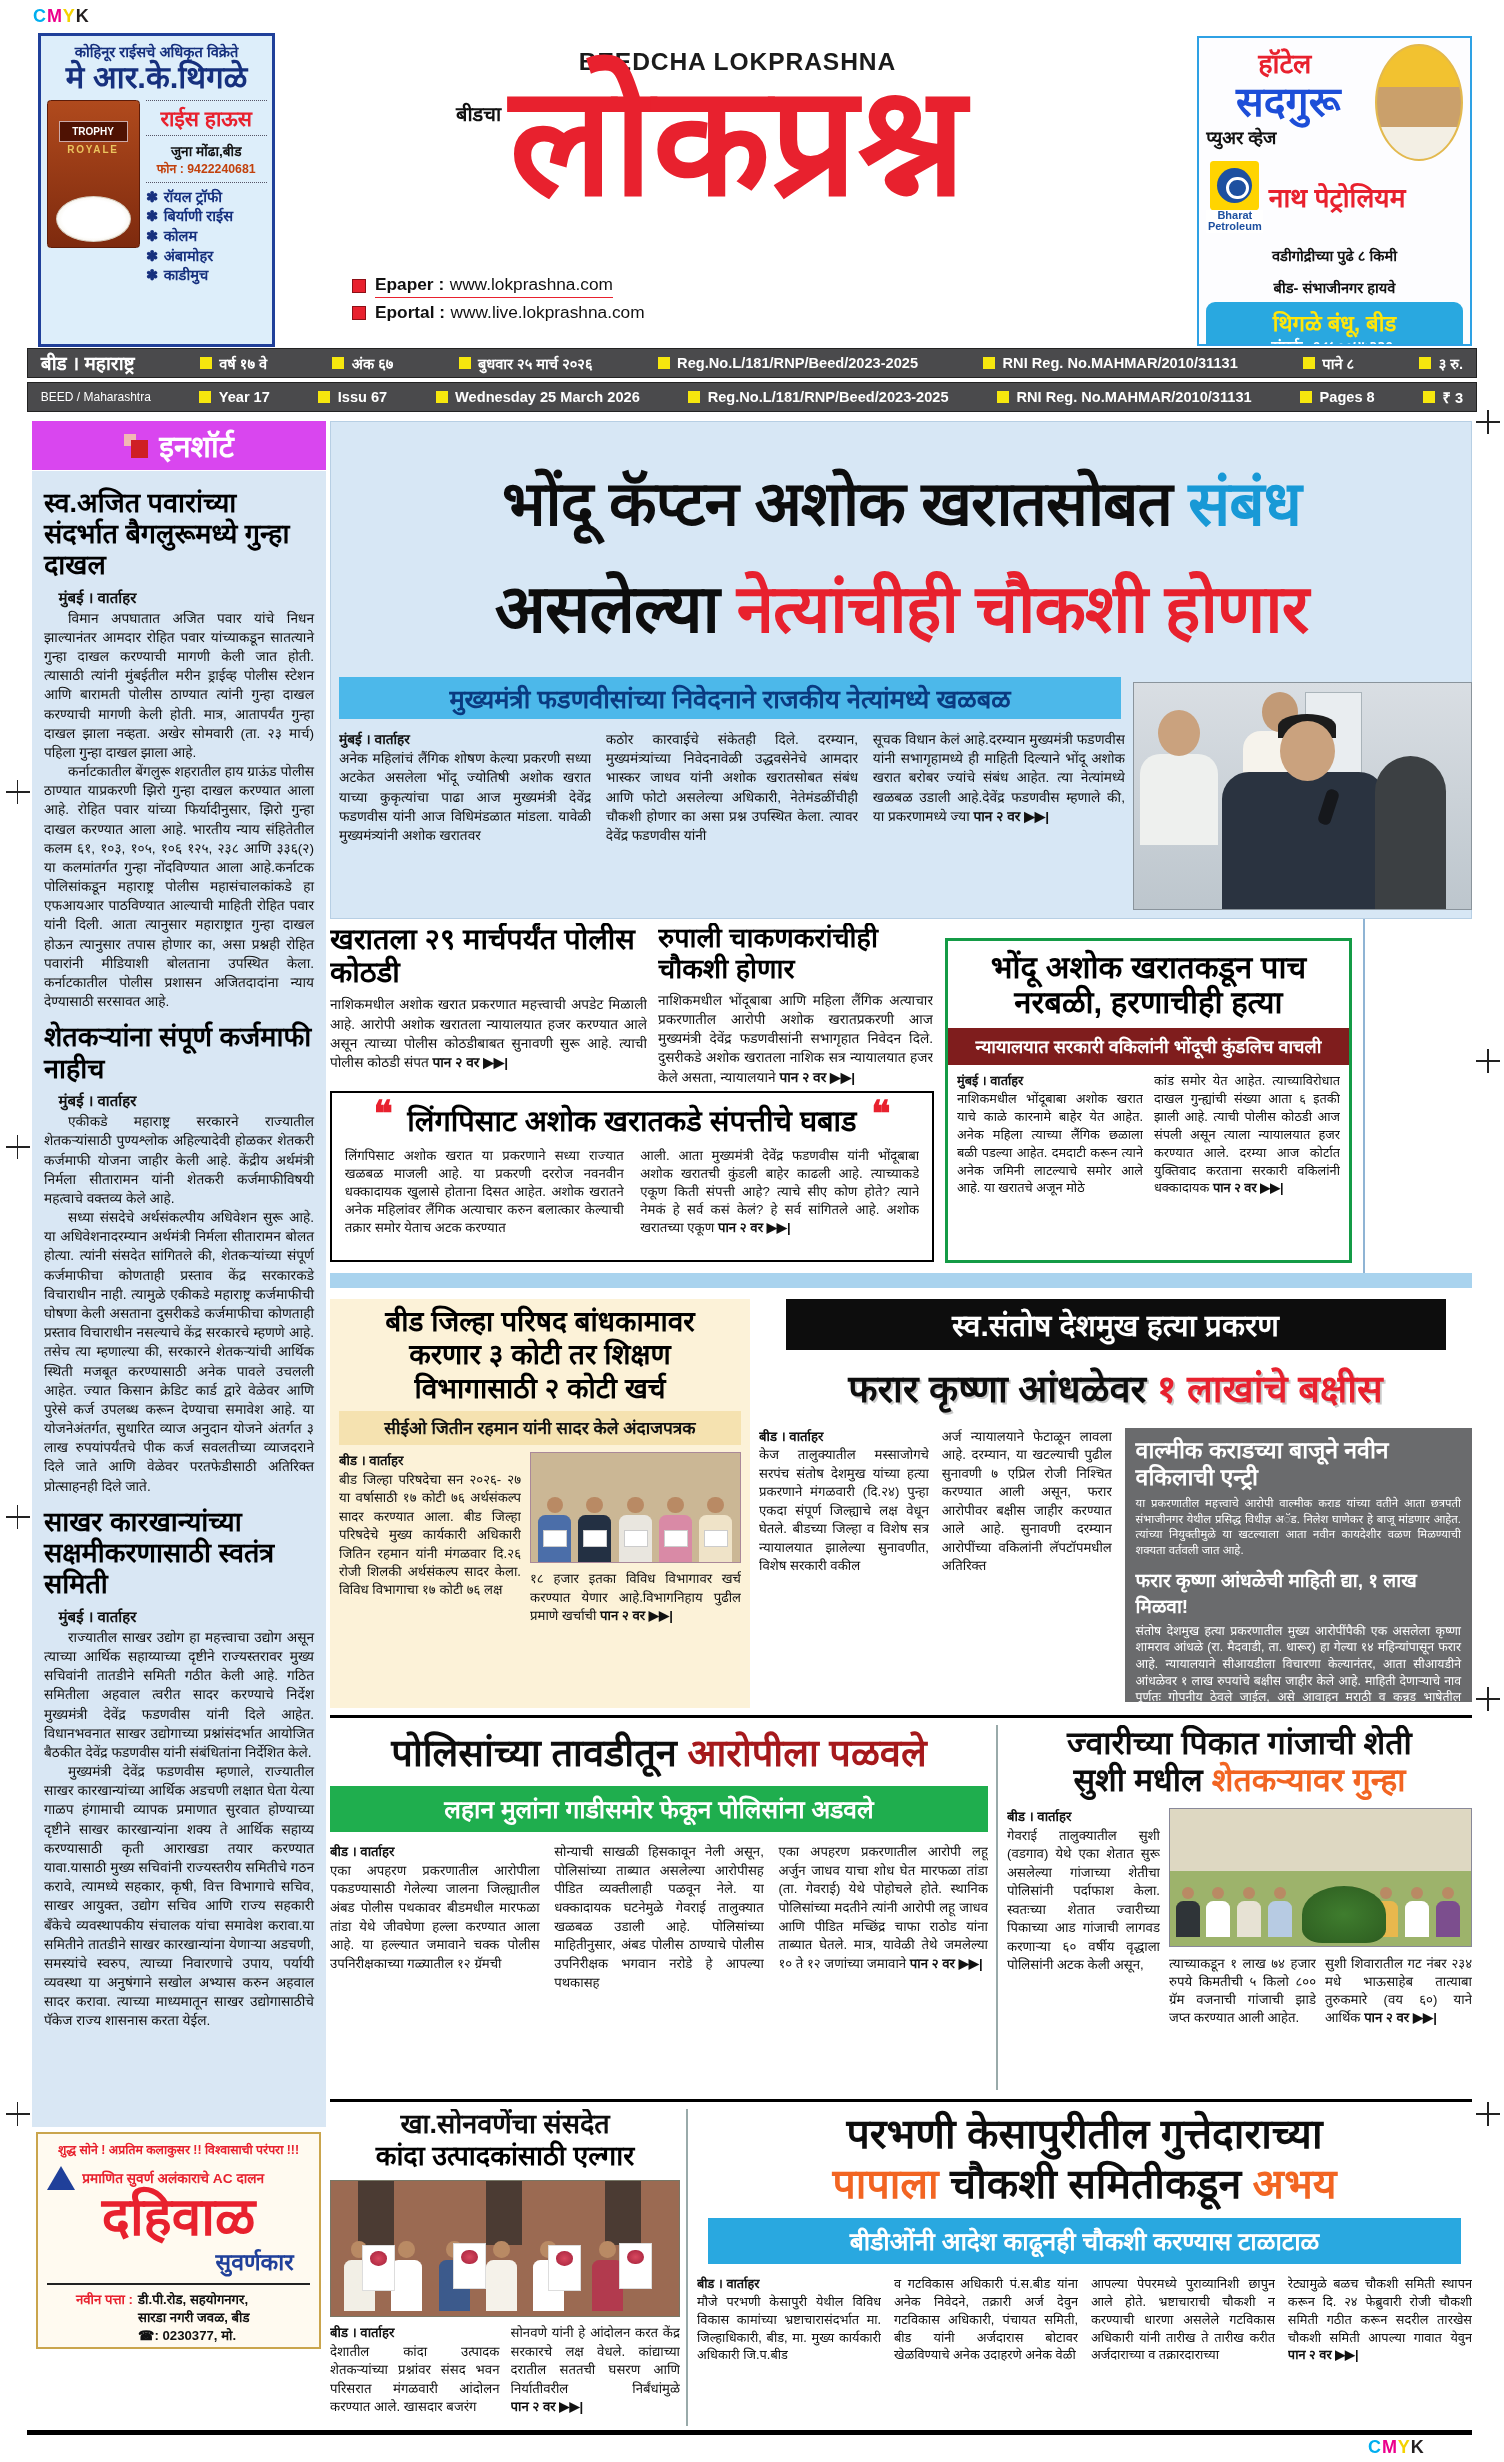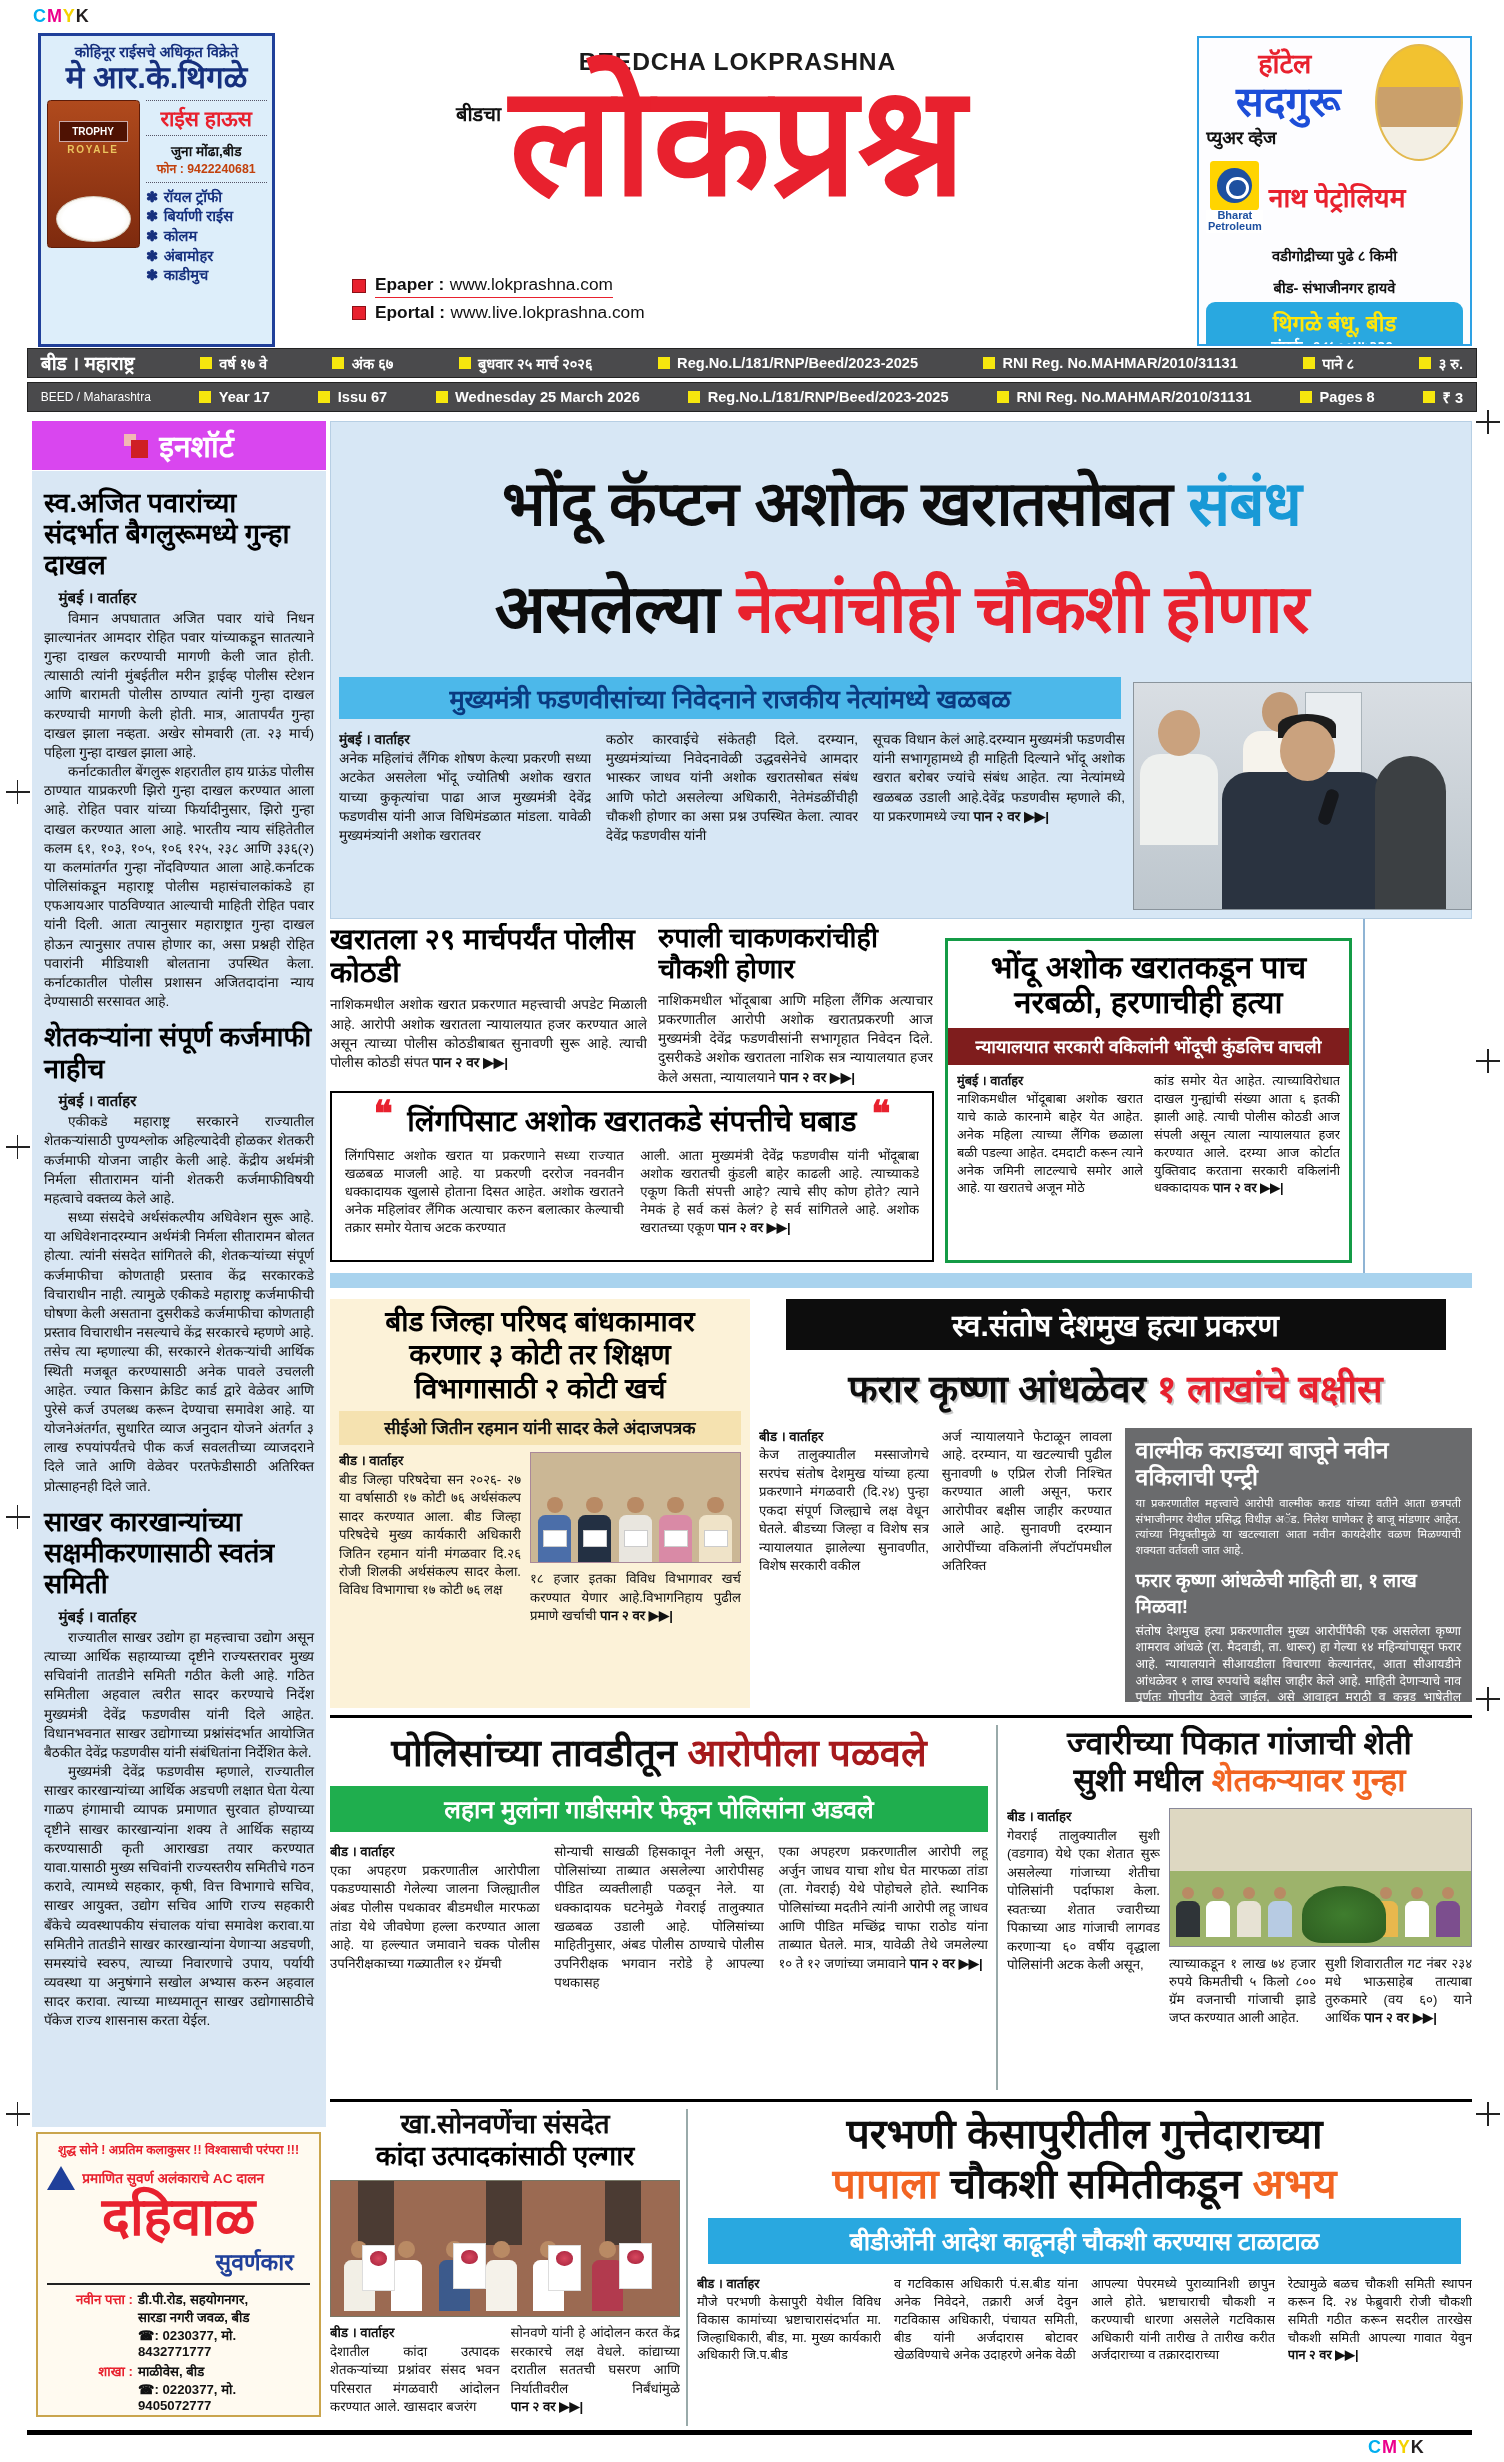--- a/index.html
+++ b/index.html
@@ -66,21 +66,21 @@
   .in-head{left:32px;top:421px;width:294px;height:49px;background:#d946ef;display:flex;align-items:center;justify-content:center;gap:11px;}
   .in-ic{position:relative;width:24px;height:24px;flex:none;}
   .in-ic .q1{position:absolute;right:0;bottom:0;width:17.3px;height:17.3px;background:#cf1f24;}
   .in-ic .q2{position:absolute;left:0;top:0;width:12px;height:12px;background:#f2b9b4;}
   .in-head-text{color:#fff;font-weight:800;font-size:30px;}
   .sidebar{left:32px;top:471px;width:294px;height:1656px;background:#d9e7f4;padding:5.5px 12px;box-sizing:border-box;overflow:hidden;}
   .sb-title{font-size:27px;font-weight:800;line-height:1.16;color:#000;margin:11px 0 5.5px;}
   .sb-dateline{font-weight:bold;font-size:15px;margin:0 0 1.8px 14.6px;color:#111;}
   .sb-p{font-size:13.7px;line-height:1.4;text-align:justify;text-indent:24px;margin:0;color:#111;}
   
-  .dahiwal{left:36px;top:2132px;width:285px;height:285px;border:2.7px solid #caa54d;background:#fffaf0;box-sizing:border-box;padding:7.3px 9px;overflow:hidden;}
+  .dahiwal{left:36px;top:2132px;width:285px;height:217px;border:2.7px solid #caa54d;background:#fffaf0;box-sizing:border-box;padding:7.3px 9px;overflow:hidden;}
   .dh-tag{color:#e8212e;font-weight:bold;font-size:12.3px;text-align:center;}
   .dh-cert{display:flex;align-items:center;gap:7.3px;margin-top:7.3px;}
   .bis{width:0;height:0;border-left:14.6px solid transparent;border-right:14.6px solid transparent;border-bottom:24px solid #20409a;position:relative;flex:none;}
   .dh-cert-t{color:#e8212e;font-weight:800;font-size:13.7px;}
   .dh-name{color:#e8212e;font-weight:800;font-size:53px;text-align:center;line-height:1.05;font-family:"Liberation Serif", serif;}
   .dh-sub{color:#20409a;font-weight:800;font-size:23px;text-align:right;margin-right:16.4px;}
   .dh-hr{height:1.8px;background:#222;margin:5.5px 0;}
   .dh-row{display:flex;font-size:13.2px;font-weight:bold;margin-top:2.7px;}
   .dh-label{color:#e8212e;width:86px;text-align:right;margin-right:5px;flex:none;}
   .dh-val{color:#111;}

